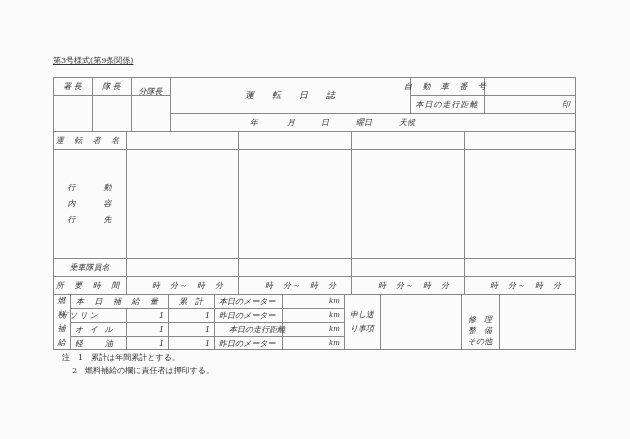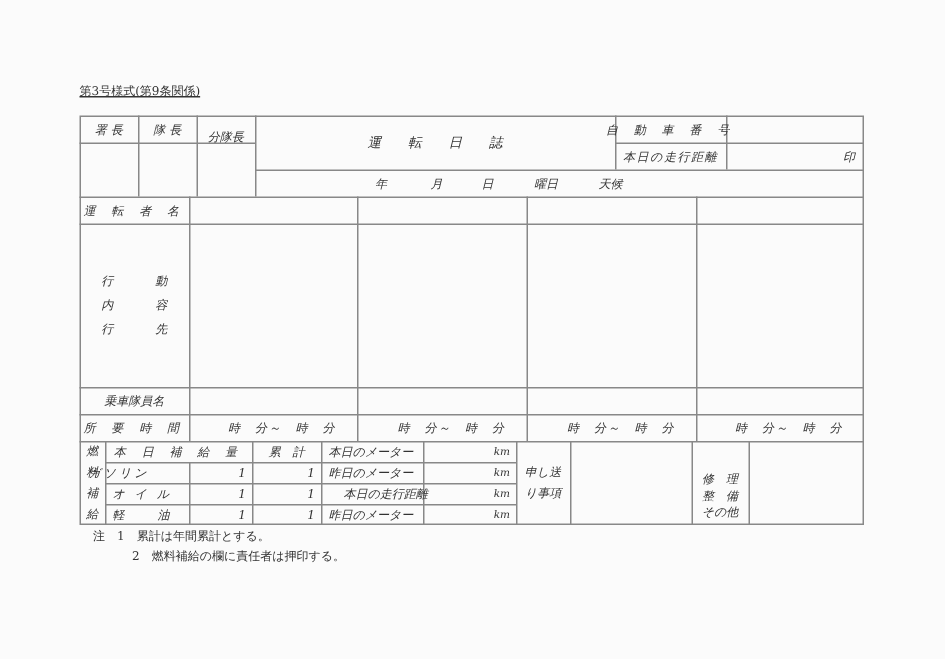--- a/index.html
+++ b/index.html
@@ -163,13 +163,13 @@
 
   <div class="cell vcol" style="left:461px;top:294px;width:38px;height:72px;line-height:11px">
     <span>修　理</span>
     <span>整　備</span>
     <span>その他</span>
   </div>
   <div class="cell" style="left:499px;top:294px;width:77px;height:56px"></div>
 </div>
 
 <div class="notes" style="top:352px">注　1　累計は年間累計とする。</div>
-<div class="notes" style="top:365px;left:88px">2　燃料補給の欄に責任者は押印する。</div>
+<div class="notes" style="top:365px;left:72px">2　燃料補給の欄に責任者は押印する。</div>
 
 </body></html>

